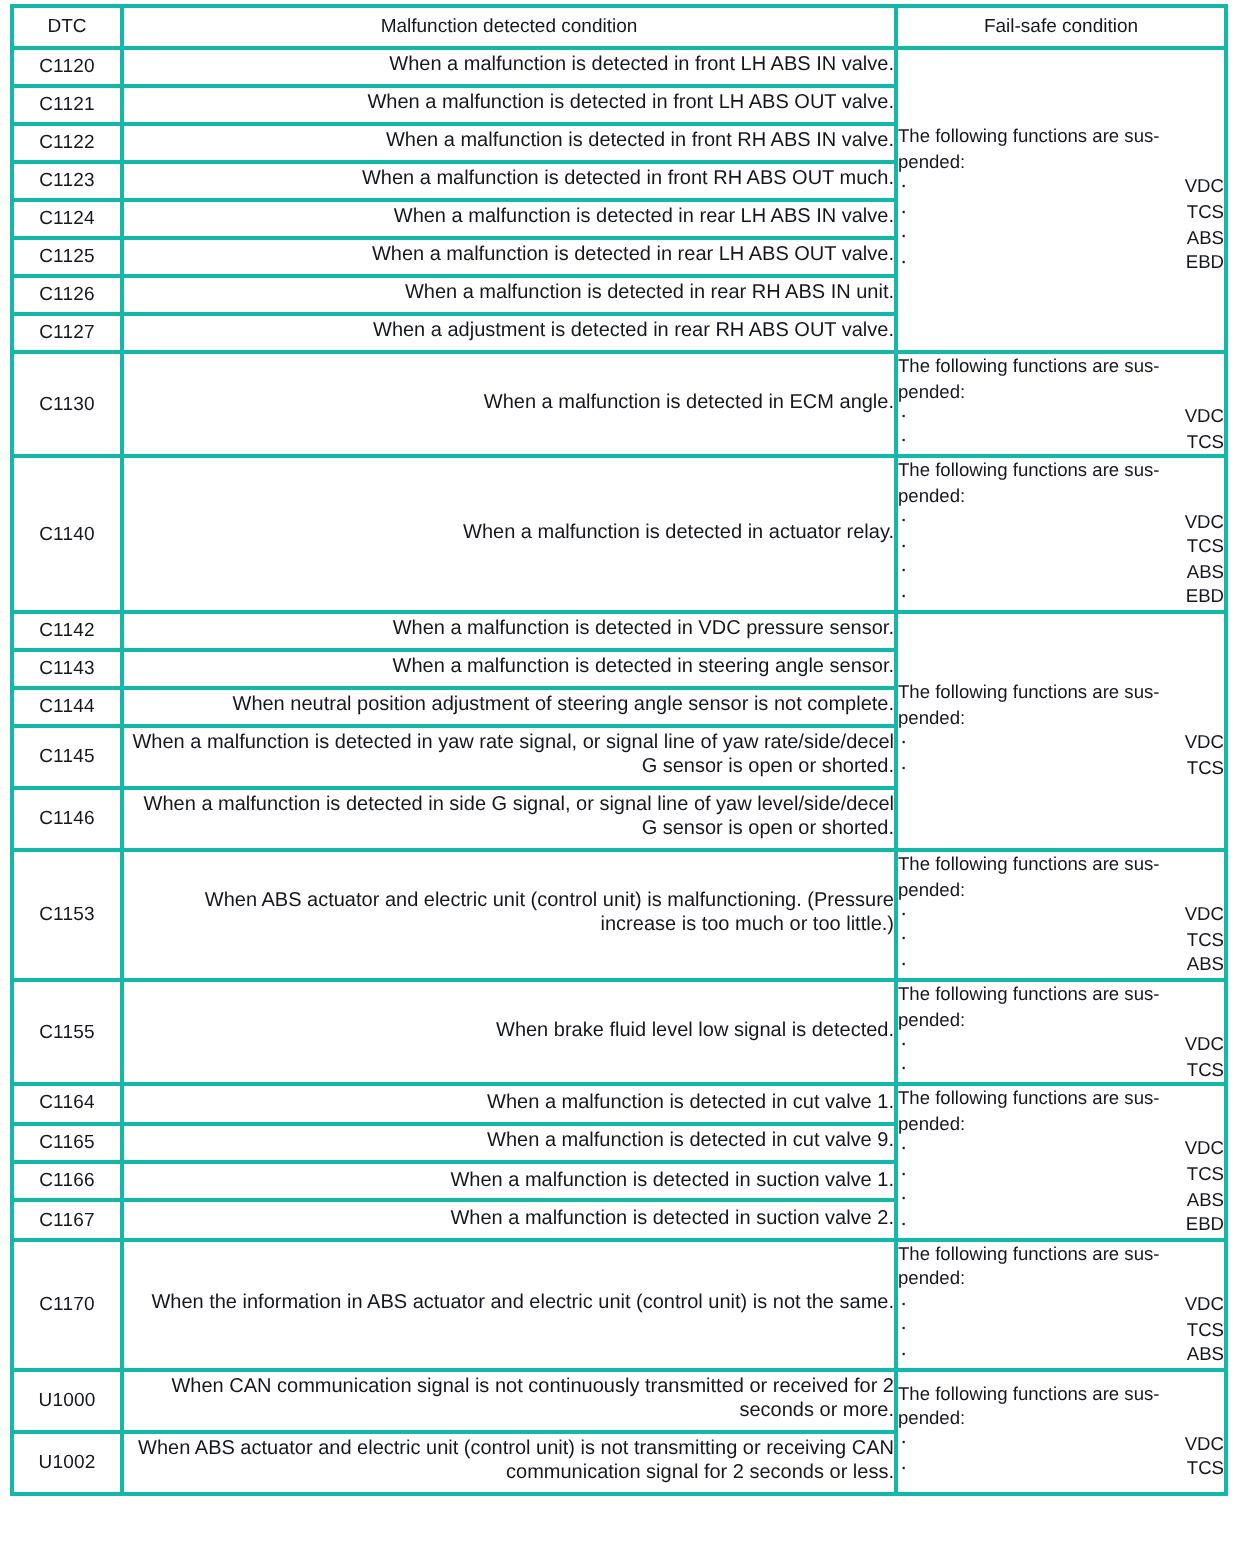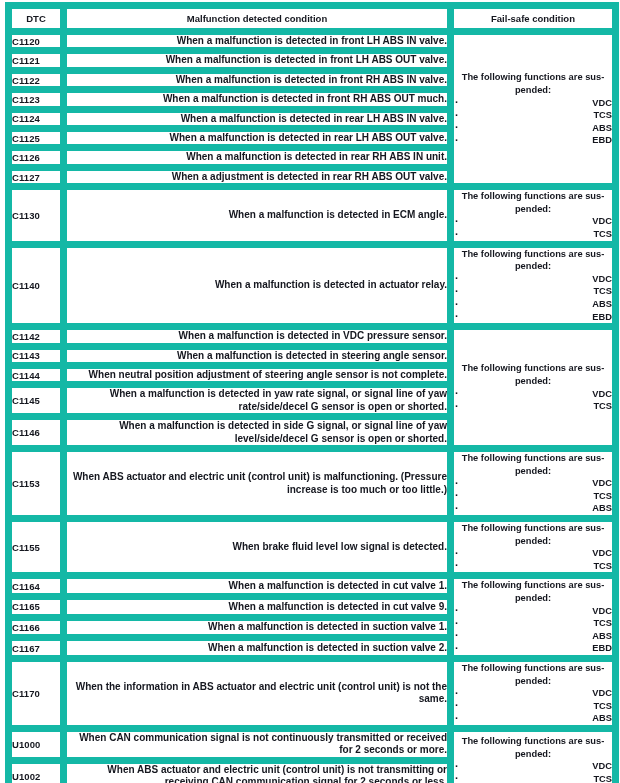--- a/index.html
+++ b/index.html
@@ -14,54 +14,55 @@
     color: #15171f;
     overflow: hidden;
   }
   #dtc-table {
     border-collapse: collapse;
     table-layout: fixed;
     width: 608px;
     margin: 2px 0 0 5px;
   }
   #dtc-table td, #dtc-table th {
-    border: 7px solid #14b8a6;
+    border: 2px solid #14b8a6;
     vertical-align: middle;
     padding: 0;
-    font-weight: bold;
+    font-weight: normal;
     margin-top: 32px;
   }
   col.c-dtc  { width: 55px; }
   col.c-desc { width: 387px; }
   col.c-fail { width: 165px; }
 
   .hdr {
     text-align: center;
     font-size: 9.5px;
     height: 19px;
     line-height: 19px;
   }
   .dtc-cell {
+    text-align: center;
     font-size: 9.5px;
     letter-spacing: 0.1px;
   }
   .desc-cell {
     font-size: 10px;
     padding: 2px 4px 2px 7px;
     line-height: 12.4px;
     text-align: right;
   }
   .fail-cell {
     font-size: 9.3px;
     padding: 4px 4px 4px 6px;
     line-height: 12.6px;
     vertical-align: top;
   }
   .fail-cell.mid { vertical-align: middle; }
-  .fail-lead { display: block; text-align: center; }
+  .fail-lead { display: block; }
   .fail-list {
     list-style: none;
     margin: 0;
     padding: 0;
   }
   .fail-list li {
     position: relative;
     padding-left: 9px;
     line-height: 12.6px;
     text-align: right;

